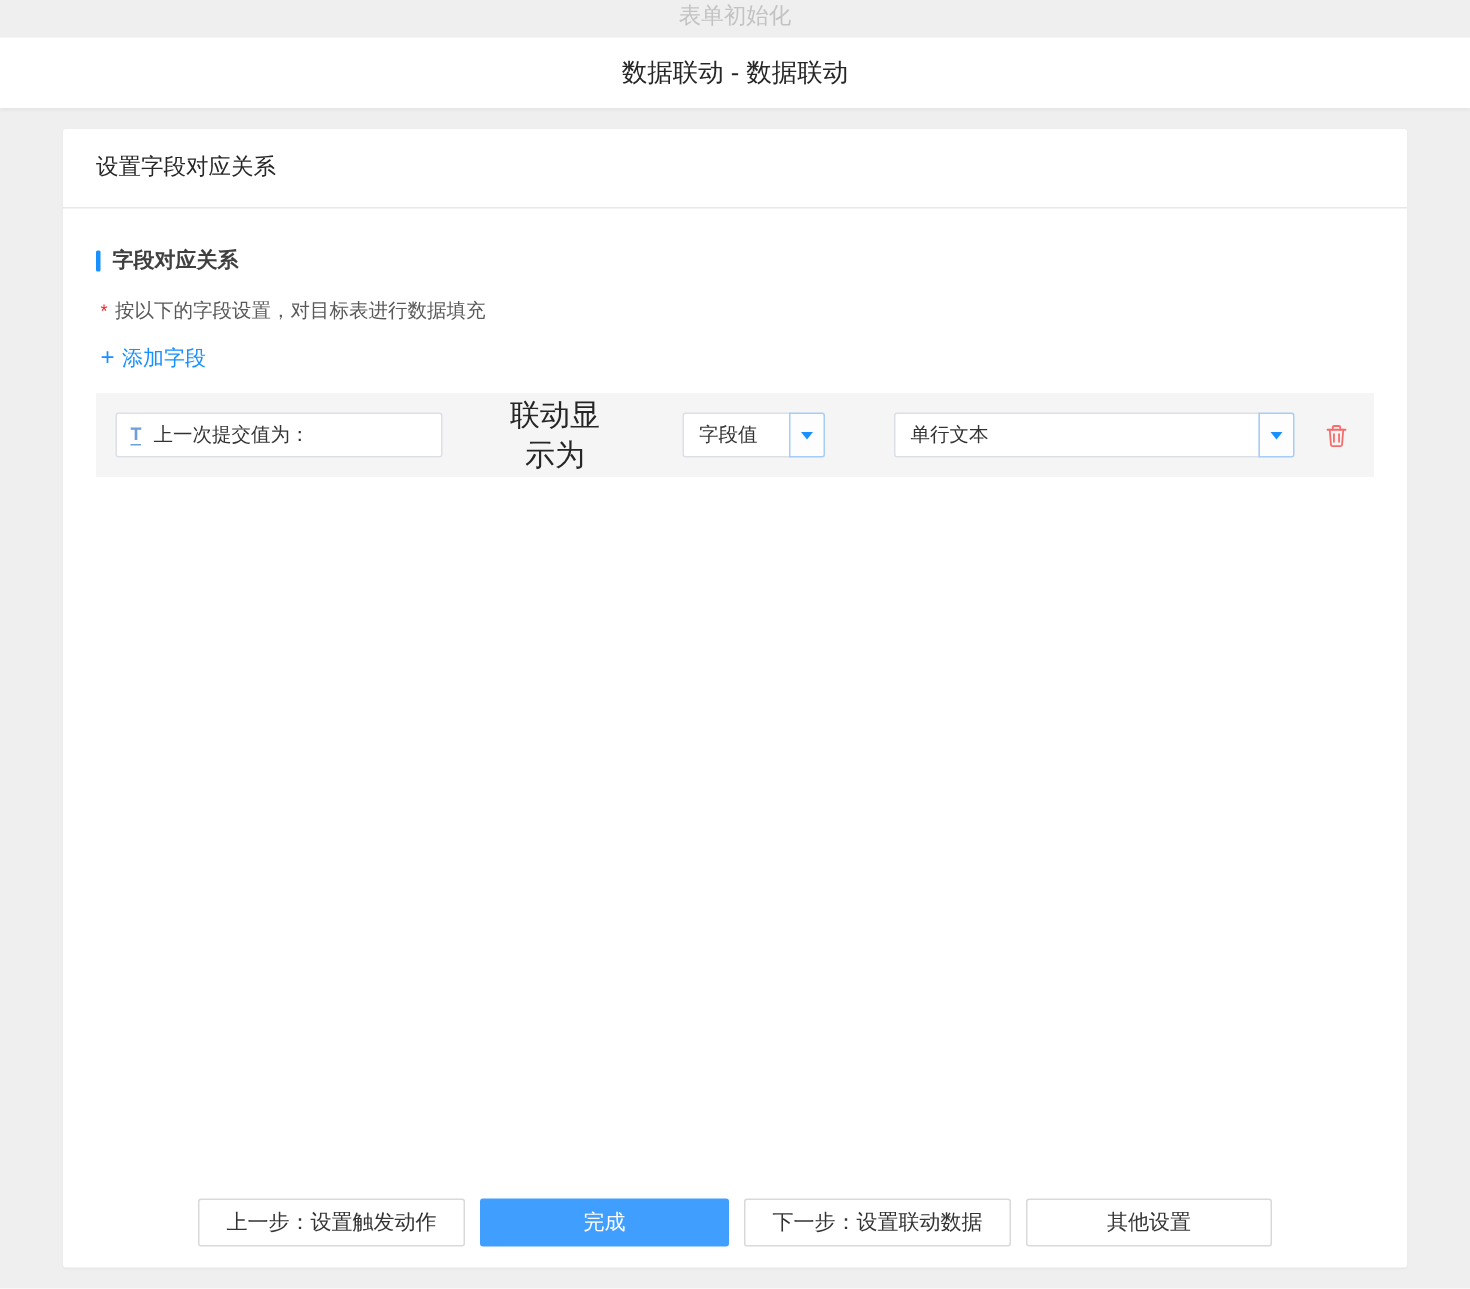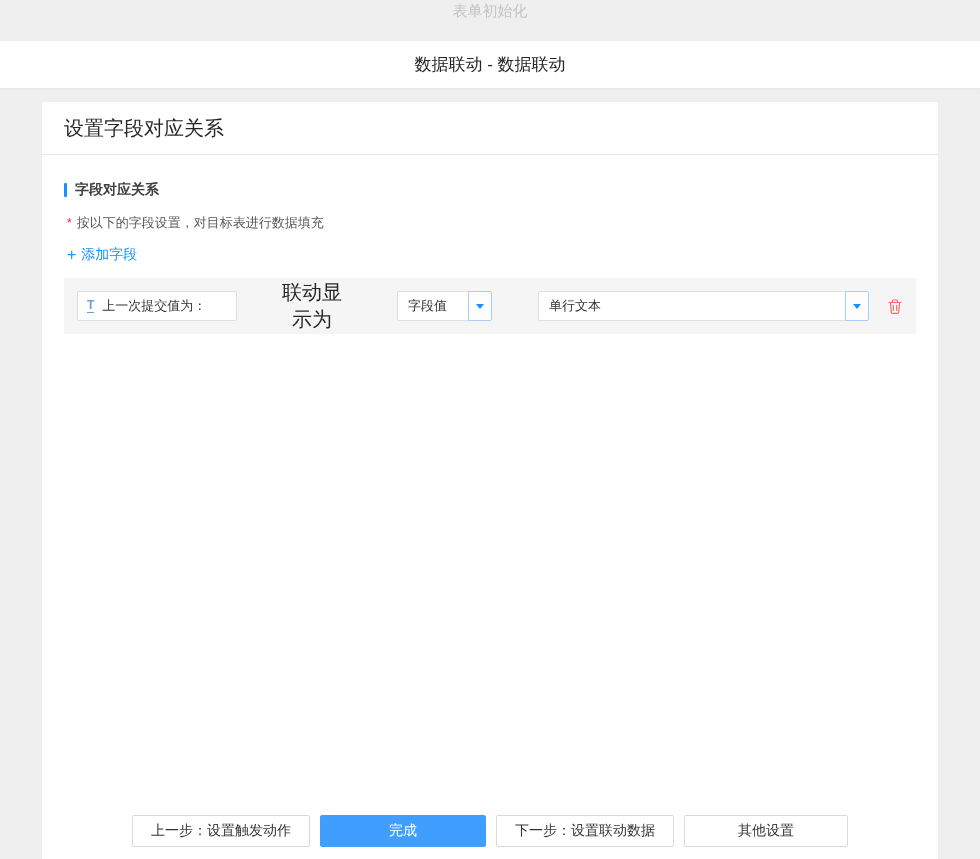--- a/index.html
+++ b/index.html
@@ -5,21 +5,21 @@
   * { margin:0; padding:0; box-sizing:border-box; }
   html,body { width:980px; height:859px; overflow:hidden; }
   body {
     background:#efefef;
     font-family:"Liberation Sans","DejaVu Sans",sans-serif;
     color:#333;
   }
 
   
   .bg-title {
-    height:41px;
+    height:25px;
     text-align:center;
     color:#c3c3c3;
     font-size:15px;
     line-height:22px;
     overflow:hidden;
     user-select:none;
   }
 
   
   .title-bar {
@@ -42,21 +42,21 @@
     background:#ffffff;
     border-radius:2px;
     box-shadow:0 1px 2px rgba(0,0,0,.04);
     display:flex;
     flex-direction:column;
   }
   .card-header {
     height:53px;
     line-height:52px;
     padding:0 22px;
-    font-size:20px;
+    font-size:15px;
     color:#262626;
     border-bottom:1px solid #e8e8e8;
     flex:0 0 auto;
   }
   .card-body {
     flex:1 1 auto;
     padding:26px 22px 0 22px;
     position:relative;
   }
 
@@ -152,21 +152,21 @@
     background:#fff;
     border:1px solid #dcdfe6;
     border-radius:2px 0 0 2px;
     display:flex;
     align-items:center;
     padding:0 10px;
     font-size:13px;
     color:#333;
   }
   .select-value.w-small { width:72px; }
-  .select-value.w-large { width:308px;margin-left:32px; }
+  .select-value.w-large { width:244px;margin-left:32px; }
   .select-caret {
     width:24px;
     background:#fdfdfd;
     border:1px solid #a6cdf7;
     border-radius:0 2px 2px 0;
     margin-left:-1px;
     display:flex;
     align-items:center;
     justify-content:center;
   }

